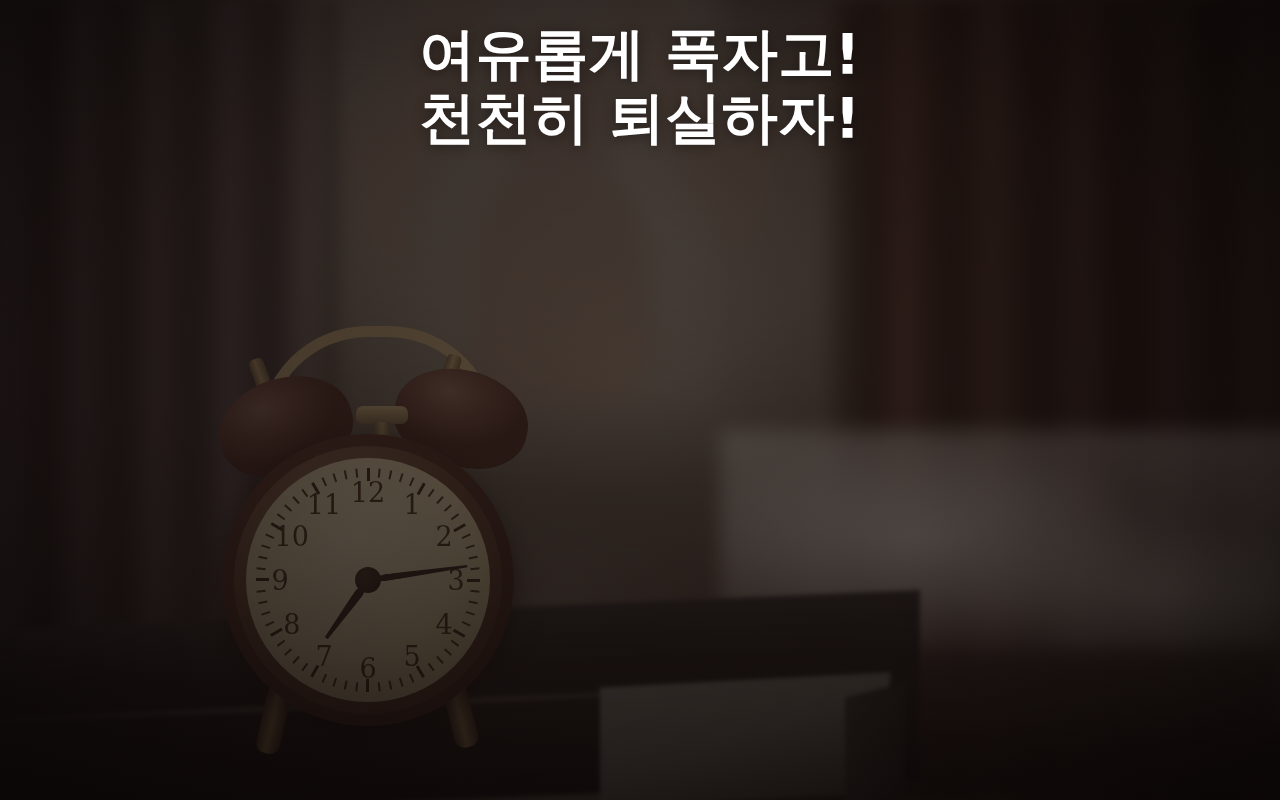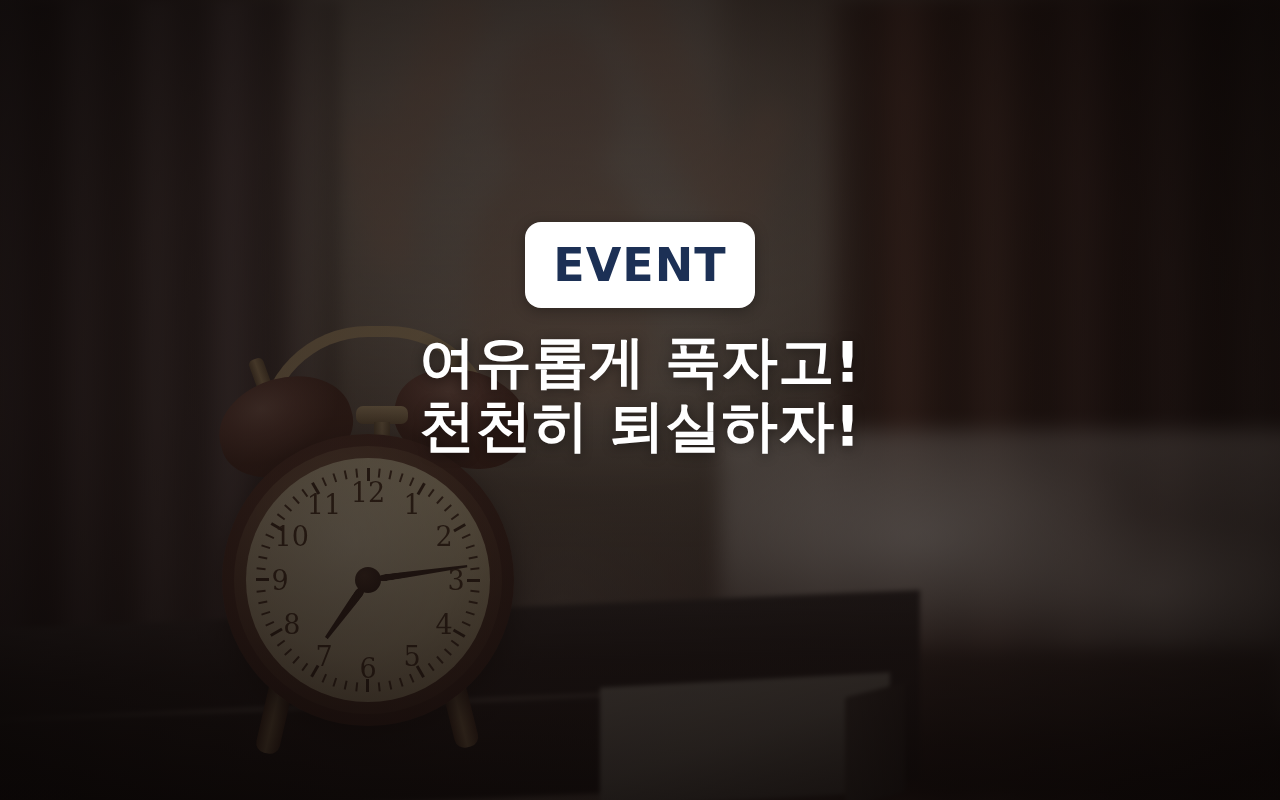--- a/index.html
+++ b/index.html
@@ -487,23 +487,20 @@
         <div class="hand hour" style="transform: rotate(216deg);"></div>
         <div class="pin"></div>
       </div>
     </div>
   </div>
 
   <div class="overlay"></div>
 
   <div class="content">
 
-    <div class="event-badge">
-      <span class="event-badge-label">EVENT</span>
-    </div>
 
 
     <div class="subtitle">
       <div>여유롭게 푹자고!</div>
       <div>천천히 퇴실하자!</div>
     </div>
 
   </div>
 </div>
 

